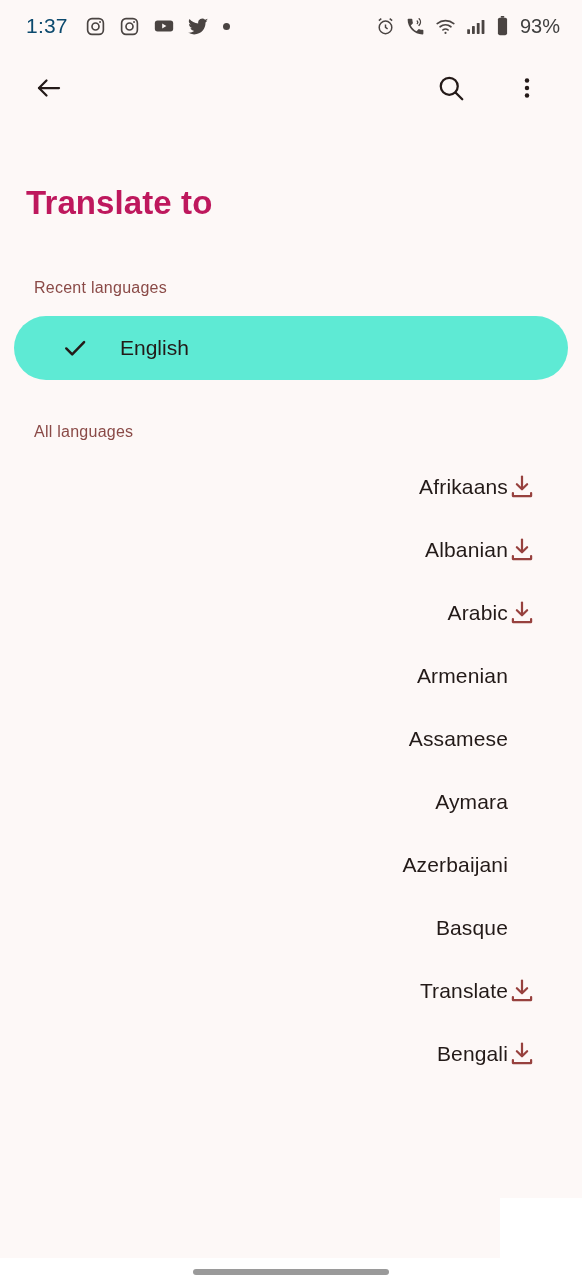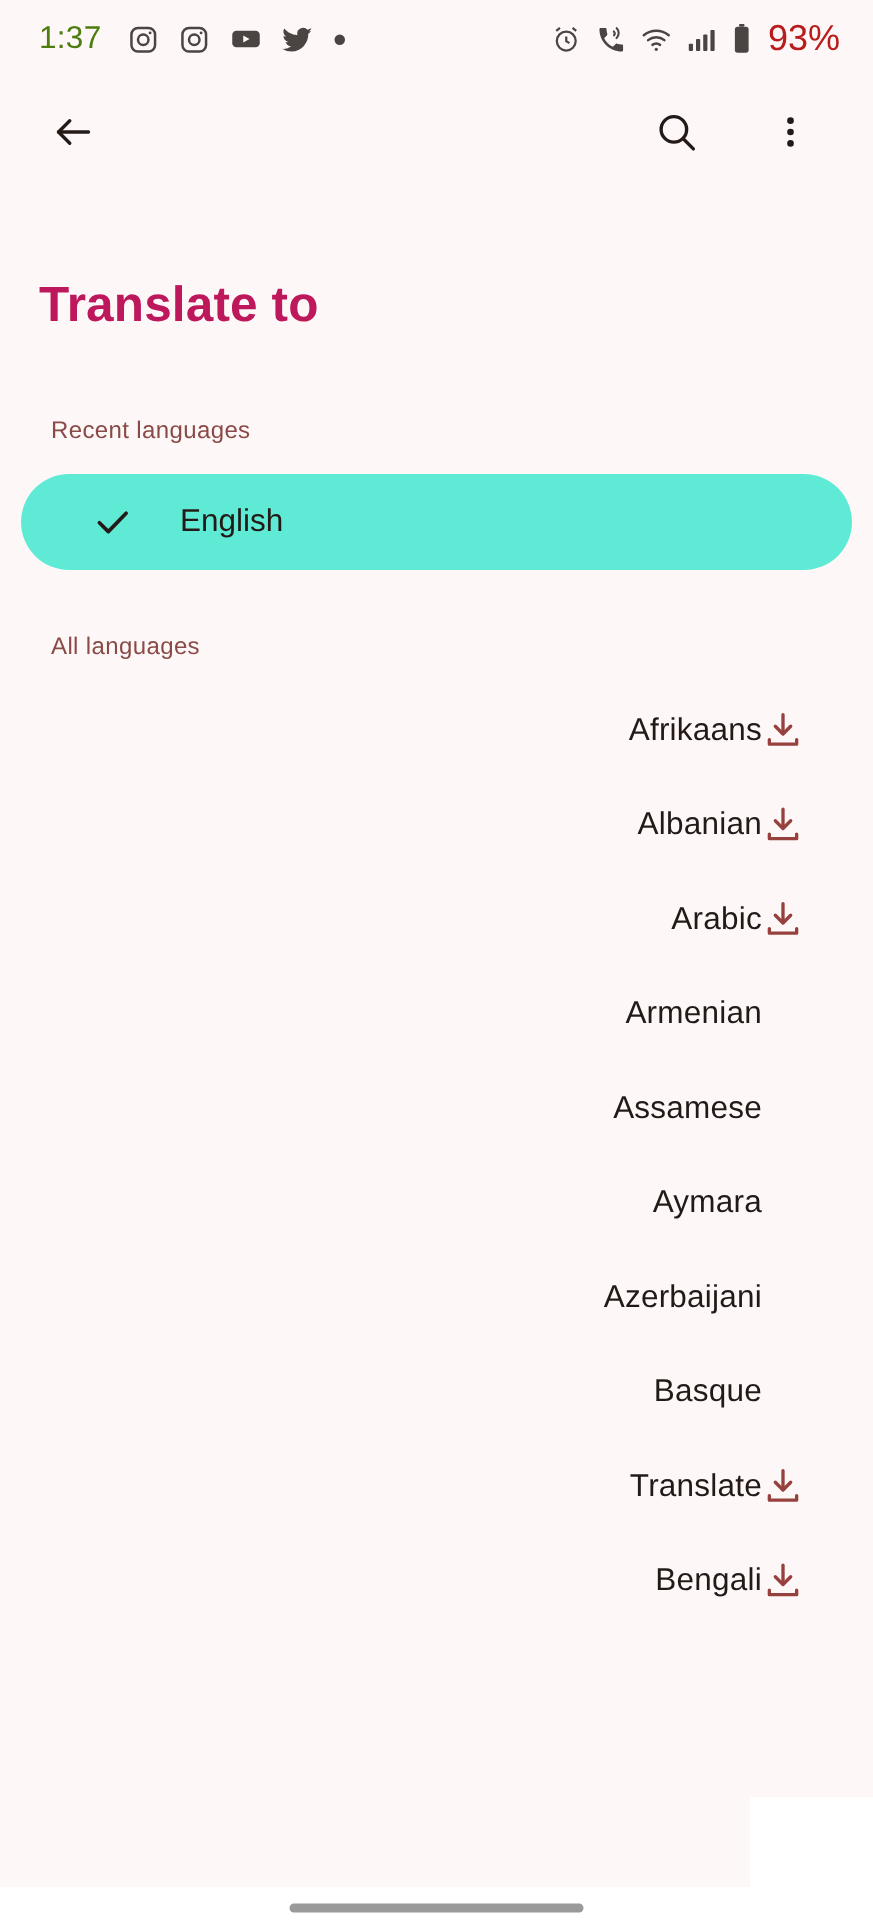--- a/index.html
+++ b/index.html
@@ -25,32 +25,32 @@
     padding: 0 22px 0 26px;
     color: #4a4442;
   }
   .status-left {
     display: flex;
     align-items: center;
     gap: 13px;
   }
   .status-time {
     font-size: 21px;
-    color: #4d7c0f;
+    color: #0c4a6e;
     letter-spacing: 0.2px;
     margin-right: 4px;
   }
   .status-right {
     display: flex;
     align-items: center;
     gap: 9px;
   }
   .status-battery-text {
-    font-size: 24px;
-    color: #b91c1c;
+    font-size: 20px;
+    color: #404040;
     margin-left: 1px;
     text-align: center;
   }
   .sicon { display: block; }
   .notif-dot {
     width: 7px;
     height: 7px;
     border-radius: 50%;
     background: #4a4442;
     margin-left: 1px;

